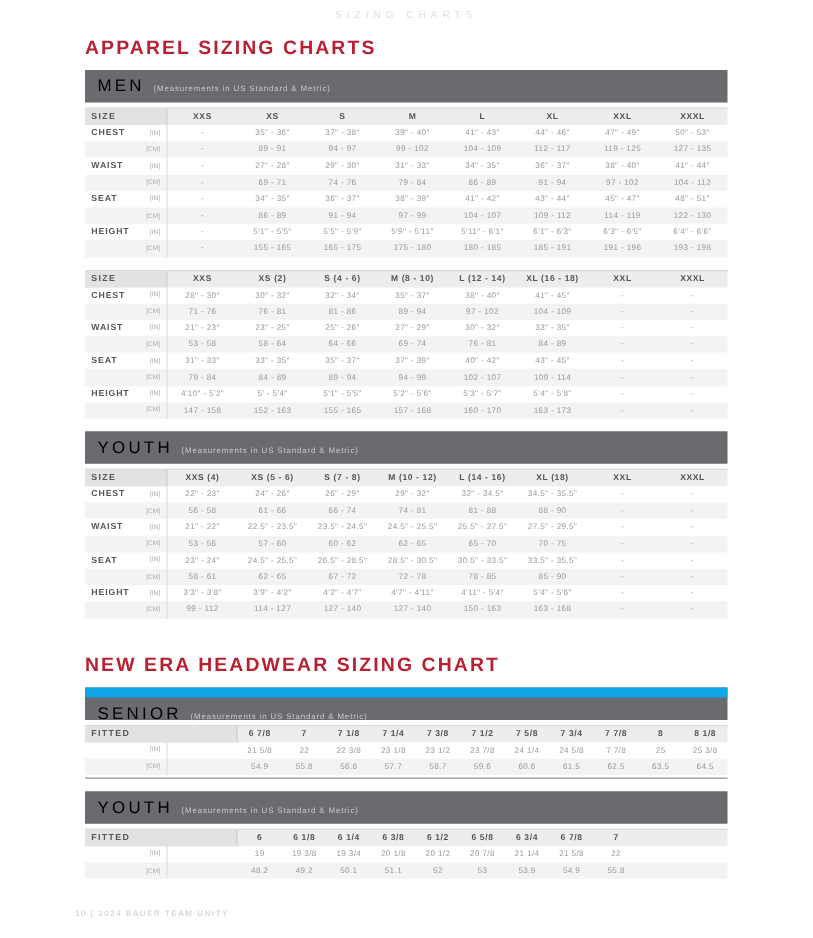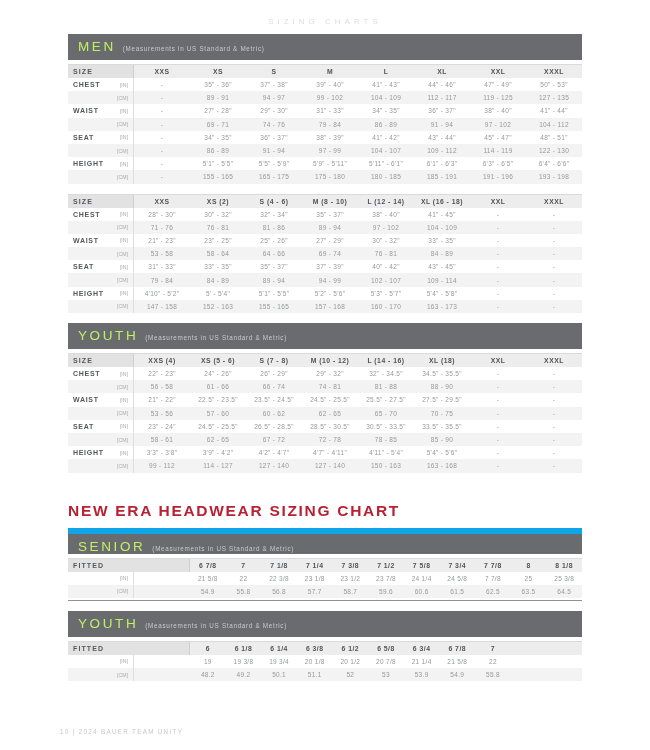--- a/index.html
+++ b/index.html
@@ -5,40 +5,40 @@
   * { box-sizing: border-box; margin: 0; padding: 0; }
   html,body { width:650px; height:750px; }
   body {
     background:#ffffff;
     font-family:"Liberation Sans", sans-serif;
     -webkit-font-smoothing:antialiased;
   }
   .page { position:relative; width:650px; height:750px; overflow:hidden; background:#fff; }
 
   .doc-header {
-    padding-top:17px; text-align:center;
+    padding-top:7px; text-align:center;
     font-size:8px; font-weight:normal; letter-spacing:4px;
     color:#dcdddd;
   }
 
   .content { margin:0 68px; width:514px; }
 
   .red-title {
     color:#b92132; font-size:15.5px; font-weight:bold; letter-spacing:1.7px;
   }
   .t1 { margin-top:14px; }
   .t2 { margin-top:29px; }
 
   .bar {
     margin-top:8px; height:26px; background:#696b6e;
     display:flex; align-items:baseline; padding:5px 10px 0 10px;
   }
-  .bar .name { color:#bef264; font-size:13.5px; font-weight:normal; letter-spacing:2.6px; }
+  .bar .name { color:#000000; font-size:13.5px; font-weight:normal; letter-spacing:2.6px; }
   .bar .sub  { color:#c9cacc; font-size:6.3px; letter-spacing:0.7px; margin-left:7px; }
-  .bar.dark-top { border-top:6px solid #0ea5e9; }
+  .bar.dark-top { border-top:8px solid #0ea5e9; }
 
   .tbl { margin-top:4px; margin-bottom:10px; }
   .tbl.senior { border-bottom:1px solid #8f9193; padding-bottom:2px; }
 
   .row { display:grid; align-items:center; height:13.2px; }
   .cols8  .row { grid-template-columns:38px 28px repeat(8,1fr); }
   .cols11 .row { grid-template-columns:38px 28px 56px repeat(11,1fr); }
   .row.head { height:14px; background:#ededed; border-top:1px solid #dadada; }
   .row.alt  { background:#f3f3f3; }
 
@@ -78,20 +78,21 @@
 </style>
 </head>
 <body>
 
 <div class="page">
 
   <div class="doc-header">SIZING CHARTS</div>
 
   <div class="content">
 
+    <h1 class="red-title t1">APPAREL SIZING CHARTS</h1>
 
     <section>
       <div class="bar">
         <span class="name">MEN</span>
         <span class="sub">(Measurements in US Standard &amp; Metric)</span>
       </div>
       <div class="tbl cols8">
           <div class="row head">
             <span class="sizecell">SIZE</span>
             <span class="colhead">XXS</span>

